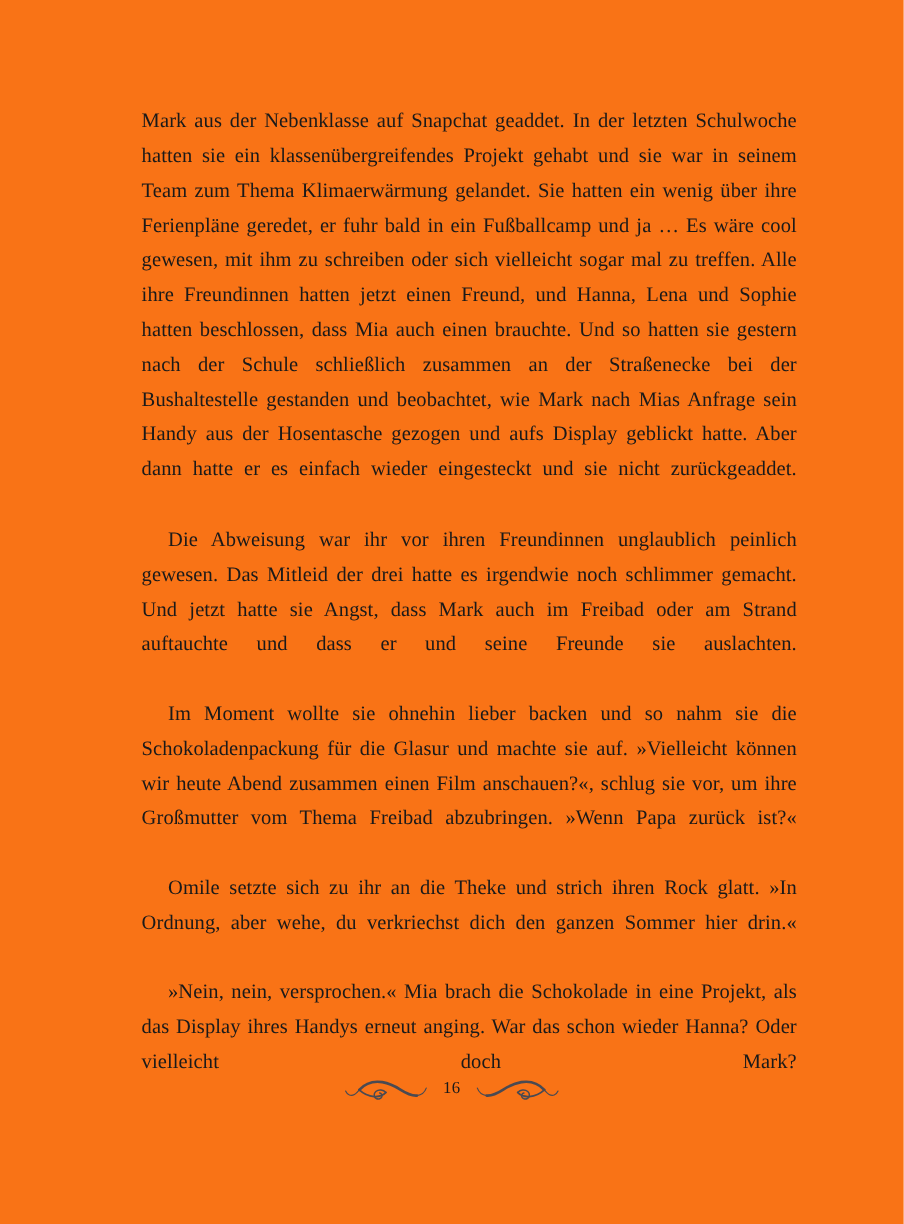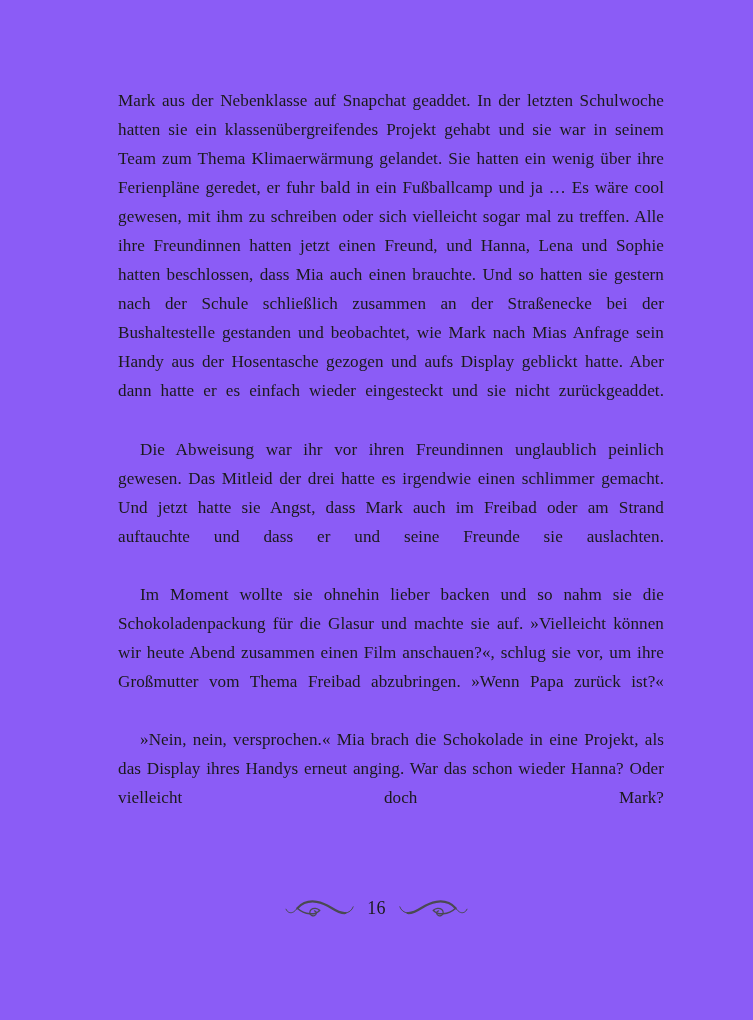--- a/index.html
+++ b/index.html
@@ -13,21 +13,21 @@
     background: #ffffff;
     font-family: "Liberation Serif", "DejaVu Serif", serif;
     color: #1a1a1a;
     overflow: hidden;
   }
 
   .page {
     position: relative;
     width: 753px;
     height: 1020px;
-    background: #8b5cf6;
+    background: #f97316;
   }
 
   
   .textblock {
     position: absolute;
     left: 118px;
     top: 86px;
     width: 546px;
   }
 
@@ -61,21 +61,21 @@
     left: 0;
     top: 896px;
     width: 753px;
     display: flex;
     align-items: center;
     justify-content: center;
     gap: 9px;
   }
 
   .folio-number {
-    font-size: 18px;
+    font-size: 14px;
     line-height: 1;
     color: #1a1a1a;
     letter-spacing: 0.02em;
     padding-bottom: 2px;
     font-family: Liberation Serif, serif;
   }
 
   .ornament {
     display: block;
     width: 74px;
@@ -92,22 +92,23 @@
     stroke: #4a4a52;
   }
 </style>
 </head>
 <body>
 
 <div class="page">
 
   <div class="textblock">
     <p class="para">Mark aus der Nebenklasse auf Snapchat geaddet. In der letzten Schulwoche hatten sie ein klassenübergreifendes Projekt gehabt und sie war in seinem Team zum Thema Klimaerwärmung gelandet. Sie hatten ein wenig über ihre Ferienpläne geredet, er fuhr bald in ein Fußballcamp und ja … Es wäre cool gewesen, mit ihm zu schreiben oder sich vielleicht sogar mal zu treffen. Alle ihre Freundinnen hatten jetzt einen Freund, und Hanna, Lena und Sophie hatten beschlossen, dass Mia auch einen brauchte. Und so hatten sie gestern nach der Schule schließlich zusammen an der Straßenecke bei der Bushaltestelle gestanden und beobachtet, wie Mark nach Mias Anfrage sein Handy aus der Hosentasche gezogen und aufs Display geblickt hatte. Aber dann hatte er es einfach wieder eingesteckt und sie nicht zurückgeaddet.</p>
-    <p class="para">Die Abweisung war ihr vor ihren Freundinnen unglaublich peinlich gewesen. Das Mitleid der drei hatte es irgendwie einen schlimmer gemacht. Und jetzt hatte sie Angst, dass Mark auch im Freibad oder am Strand auftauchte und dass er und seine Freunde sie auslachten.</p>
+    <p class="para">Die Abweisung war ihr vor ihren Freundinnen unglaublich peinlich gewesen. Das Mitleid der drei hatte es irgendwie noch schlimmer gemacht. Und jetzt hatte sie Angst, dass Mark auch im Freibad oder am Strand auftauchte und dass er und seine Freunde sie auslachten.</p>
     <p class="para">Im Moment wollte sie ohnehin lieber backen und so nahm sie die Schokoladenpackung für die Glasur und machte sie auf. »Vielleicht können wir heute Abend zusammen einen Film anschauen?«, schlug sie vor, um ihre Großmutter vom Thema Freibad abzubringen. »Wenn Papa zurück ist?«</p>
+    <p class="para">Omile setzte sich zu ihr an die Theke und strich ihren Rock glatt. »In Ordnung, aber wehe, du verkriechst dich den ganzen Sommer hier drin.«</p>
     <p class="para">»Nein, nein, versprochen.« Mia brach die Schokolade in eine Projekt, als das Display ihres Handys erneut anging. War das schon wieder Hanna? Oder vielleicht doch Mark?</p>
   </div>
 
   <div class="folio">
 
     <svg class="ornament left" viewBox="0 0 74 26" aria-hidden="true">
 
       <path d="M2 13.2 C3.4 16.6 6.6 17.6 9.4 16.0 C11.0 15.1 12.2 13.6 13.4 12.2" stroke-width="1.0" stroke-linecap="round"></path>
 
       <path d="M13.4 12.2 C18.0 7.2 25.0 4.6 32.6 5.8 C38.6 6.8 43.2 9.2 47.6 12.0

